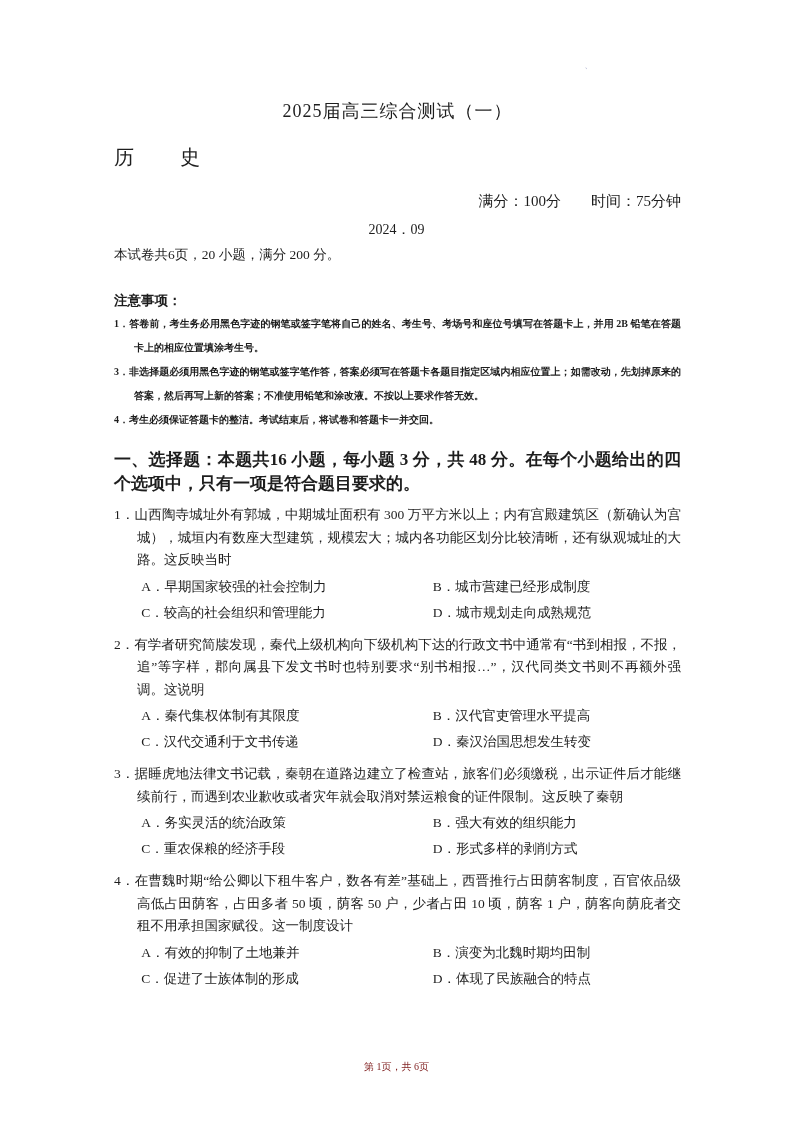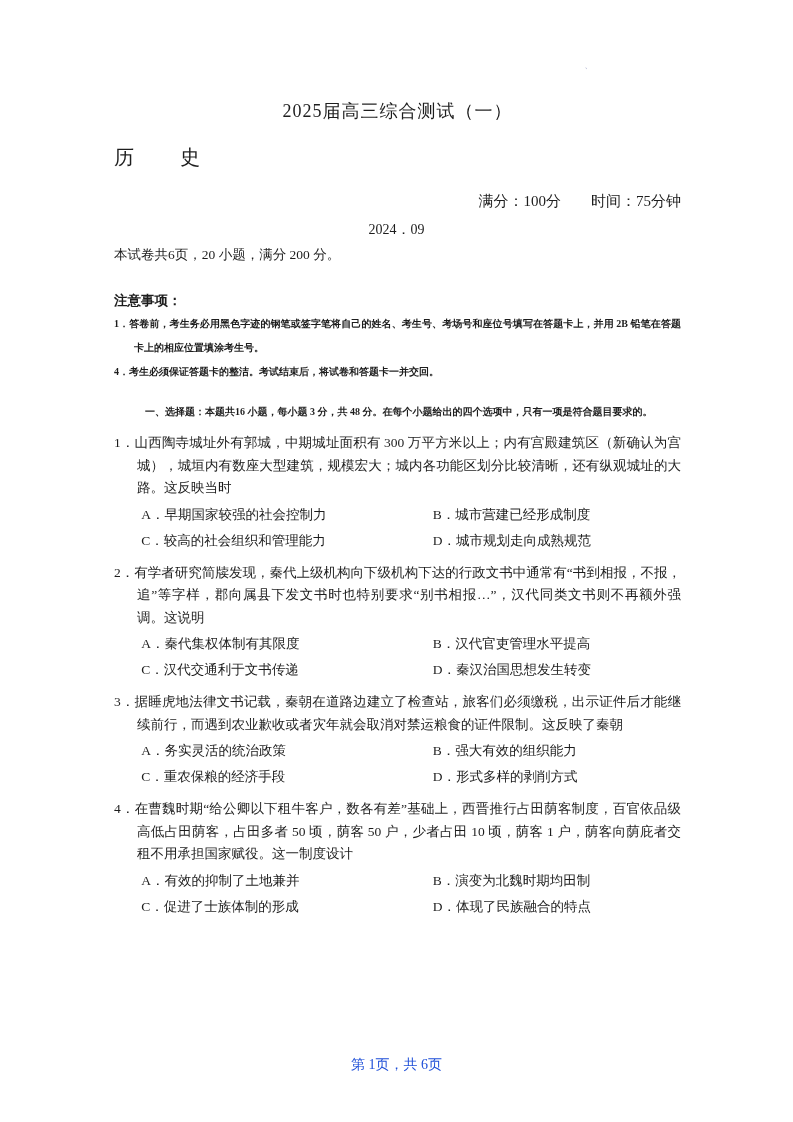--- a/index.html
+++ b/index.html
@@ -58,26 +58,25 @@
   }
   .notice {
     font-size: 10px;
     line-height: 24px;
     padding-left: 2em;
     text-indent: -2em;
     text-align: justify;
     font-weight: bold;
   }
   .section-heading {
-    font-size: 10px;
+    font-size: 17px;
     font-weight: bold;
     line-height: 24px;
     margin-top: 16px;
     text-align: justify;
-    margin-left: 31px;
   }
   .question {
     margin-top: 8px;
   }
   .stem {
     font-size: 13.5px;
     line-height: 22.5px;
     padding-left: 1.7em;
     text-indent: -1.7em;
     text-align: justify;
@@ -92,22 +91,22 @@
     font-size: 13.5px;
     line-height: 26px;
     white-space: nowrap;
   }
   .footer {
     position: absolute;
     left: 0;
     bottom: 48px;
     width: 100%;
     text-align: center;
-    font-size: 14px;
-    color: #1d4ed8;
+    font-size: 10px;
+    color: #7f1d1d;
   }
   .faint-mark {
     position: absolute;
     top: 58px;
     left: 584px;
     font-size: 10px;
     color: #b9bcd6;
   }
 </style>
 </head>
@@ -123,20 +122,21 @@
 
   <div class="scoreline">满分：100分　　时间：75分钟</div>
 
   <div class="date">2024．09</div>
 
   <div class="intro">本试卷共6页，20 小题，满分 200 分。</div>
 
   <div class="notice-heading">注意事项：</div>
 
   <div class="notice">1．答卷前，考生务必用黑色字迹的钢笔或签字笔将自己的姓名、考生号、考场号和座位号填写在答题卡上，并用 2B 铅笔在答题卡上的相应位置填涂考生号。</div>
+  <div class="notice">3．非选择题必须用黑色字迹的钢笔或签字笔作答，答案必须写在答题卡各题目指定区域内相应位置上；如需改动，先划掉原来的答案，然后再写上新的答案；不准使用铅笔和涂改液。不按以上要求作答无效。</div>
   <div class="notice">4．考生必须保证答题卡的整洁。考试结束后，将试卷和答题卡一并交回。</div>
 
   <div class="section-heading">一、选择题：本题共16 小题，每小题 3 分，共 48 分。在每个小题给出的四个选项中，只有一项是符合题目要求的。</div>
 
   <div class="question">
     <div class="stem">1．山西陶寺城址外有郭城，中期城址面积有 300 万平方米以上；内有宫殿建筑区（新确认为宫城），城垣内有数座大型建筑，规模宏大；城内各功能区划分比较清晰，还有纵观城址的大路。这反映当时</div>
     <div class="options">
       <span class="option">A．早期国家较强的社会控制力</span>
       <span class="option">B．城市营建已经形成制度</span>
       <span class="option">C．较高的社会组织和管理能力</span>

